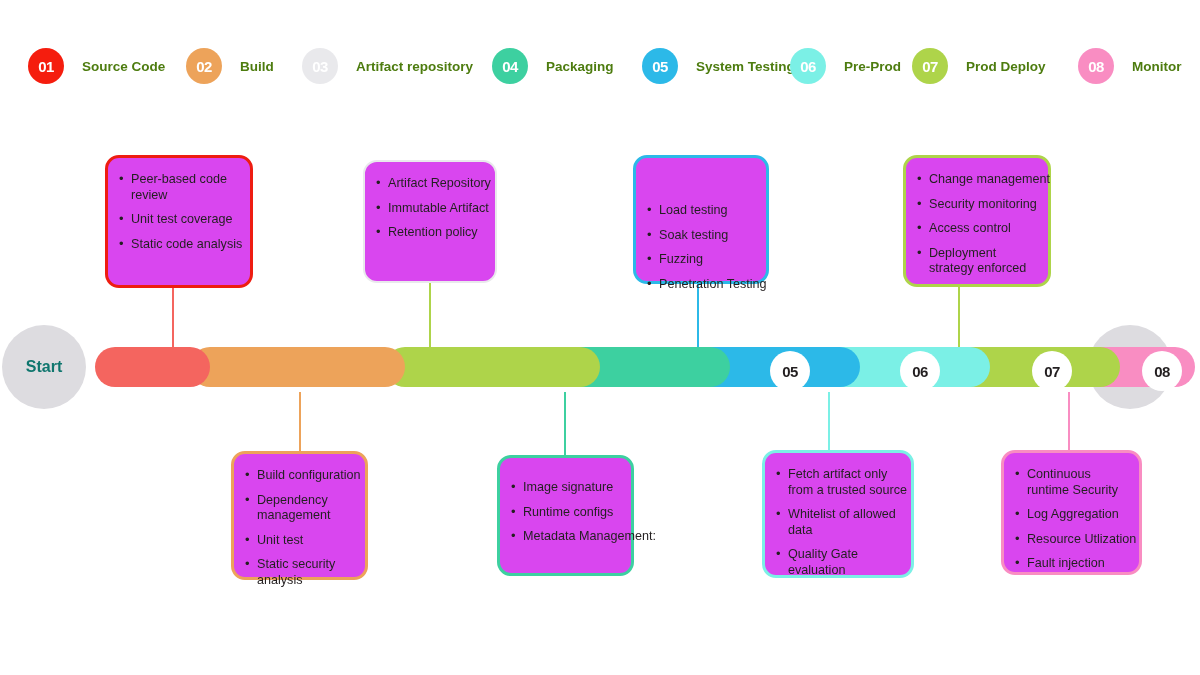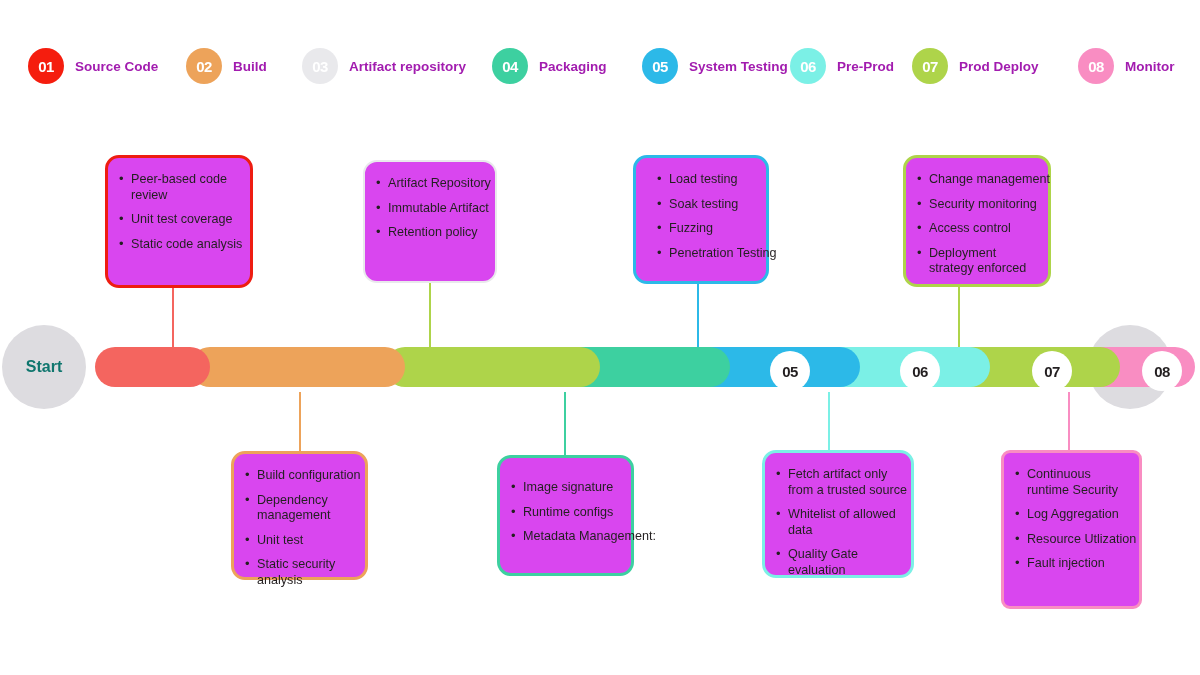--- a/index.html
+++ b/index.html
@@ -15,21 +15,21 @@
     position:absolute; left:0; top:48px; width:1200px; height:52px;
   }
   .legend-item{ position:absolute; top:0; display:flex; align-items:center; }
   .legend-dot{
     width:36px; height:36px; border-radius:50%;
     display:flex; align-items:center; justify-content:center;
     color:#ffffff; font-size:15px; font-weight:bold; letter-spacing:-0.5px;
     flex:0 0 auto;
   }
   .legend-label{
-    margin-left:11px; font-size:13.5px; font-weight:bold; color:#a21caf;
+    margin-left:18px; font-size:13.5px; font-weight:bold; color:#4d7c0f;
     white-space:nowrap;
   }
 
   
   #timeline{ position:absolute; left:0; top:335px; width:1200px; height:64px; }
   #bar{
     position:absolute; left:95px; top:12px; width:1000px; height:40px;
   }
   .seg{
     position:absolute; top:0; height:40px;
@@ -166,21 +166,21 @@
       </ul>
     </div>
     <div class="callout" style="left: 363px; top: 160px; width: 134px; height: 123px; border-color: rgb(233, 233, 236); border-width: 2.5px;">
       <ul style="padding: 14px 4px 0px 10px;">
         <li><span class="">Artifact Repository</span></li>
         <li><span class="">Immutable Artifact</span></li>
         <li><span class="">Retention policy</span></li>
       </ul>
     </div>
     <div class="callout" style="left: 633px; top: 155px; width: 136px; height: 129px; border-color: rgb(44, 185, 232); border-width: 3px;">
-      <ul style="padding: 14px 4px 0px 20px;">
+      <ul style="padding: 14px 4px 0px 10px; margin-top: 31px;">
         <li><span class="">Load testing</span></li>
         <li><span class="">Soak testing</span></li>
         <li><span class="">Fuzzing</span></li>
         <li><span class="">Penetration Testing</span></li>
       </ul>
     </div>
     <div class="callout" style="left: 903px; top: 155px; width: 148px; height: 132px; border-color: rgb(174, 212, 74); border-width: 3px;">
       <ul style="padding: 14px 4px 0px 10px;">
         <li><span class="">Change management</span></li>
         <li><span class="">Security monitoring</span></li>
@@ -215,21 +215,21 @@
           <span class="w">Fetch artifact only from a trusted source</span>
         </li>
         <li>
           <span class="w">Whitelist of allowed data</span>
         </li>
         <li>
           <span class="w">Quality Gate evaluation</span>
         </li>
       </ul>
     </div>
-    <div class="callout" style="left: 1001px; top: 450px; width: 141px; height: 159px; border-color: rgb(249, 141, 194); border-width: 3px; border-radius: 9px;">
+    <div class="callout" style="left: 1001px; top: 450px; width: 141px; height: 125px; border-color: rgb(249, 141, 194); border-width: 3px;">
       <ul style="padding: 14px 4px 0px 10px;">
         <li>
           <span class="w">Continuous runtime Security</span>
         </li>
         <li><span class="">Log Aggregation</span></li>
         <li><span class="">Resource Utlization</span></li>
         <li><span class="">Fault injection</span></li>
       </ul>
     </div>
   </div>

